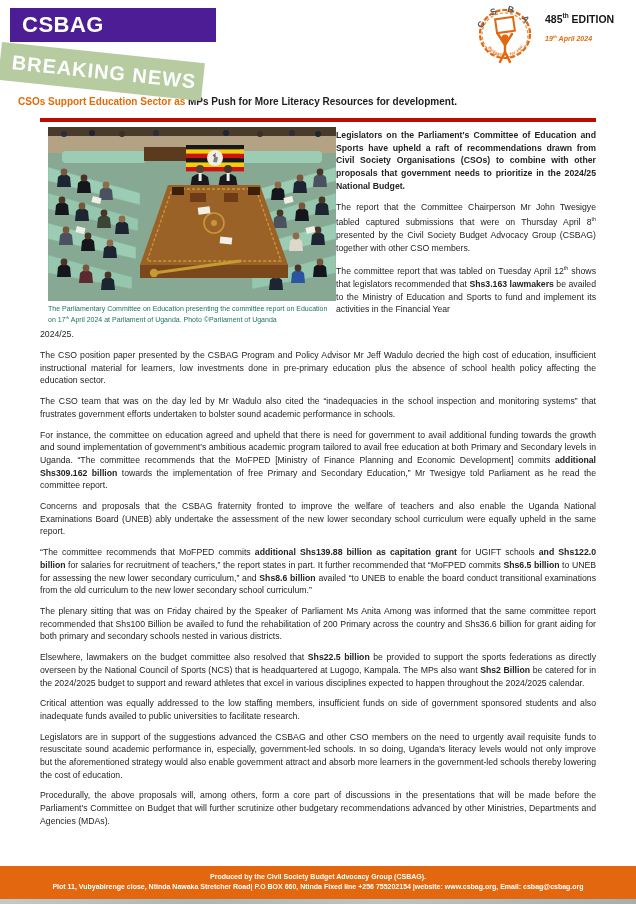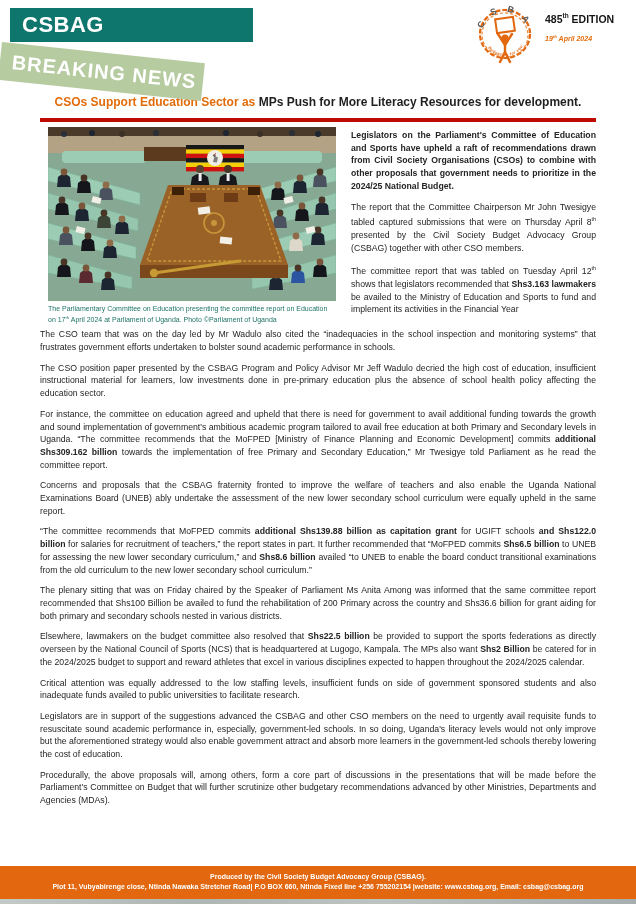--- a/index.html
+++ b/index.html
@@ -1,39 +1,39 @@
 <!DOCTYPE html>
 <html><head>
 <meta charset="utf-8">
 <style>
   html,body{margin:0;padding:0;background:#fff;}
   .page{position:relative;width:636px;height:904px;background:#fff;overflow:hidden;
         font-family:"Liberation Sans",sans-serif;color:#222;}
   
   .masthead{position:relative;height:90px;}
-  .brand-box{position:absolute;left:10px;top:8px;width:243px;height:34px;background:#0f766e;
+  .brand-box{position:absolute;left:10px;top:8px;width:206px;height:34px;background:#4c1d95;
              color:#fff;font-weight:bold;font-size:22px;line-height:34px;padding-left:12px;
              box-sizing:border-box;letter-spacing:.5px;z-index:2;}
   .breaking-box{position:absolute;left:2px;top:42px;width:204px;height:38px;background:#B6CBA0;
              color:#fff;font-weight:bold;font-size:20px;line-height:38px;padding-left:12px;
              box-sizing:border-box;letter-spacing:1px;transform:rotate(6deg);
              transform-origin:left top;z-index:1;}
   .logo{position:absolute;left:474px;top:4px;width:62px;height:66px;}
   .edition{position:absolute;left:545px;top:12px;font-size:10.5px;font-weight:bold;color:#151515;}
   .edition sup{font-size:62%;}
   .issue-date{position:absolute;left:545px;top:34px;font-size:7px;font-weight:bold;
              font-style:italic;color:#E36C0A;}
   .issue-date sup{font-size:62%;}
   
-  .headline{margin:4px 18px 0;text-align:center;font-size:12px;font-weight:bold;line-height:16px;}
+  .headline{margin:4px 18px 0;text-align:left;font-size:10px;font-weight:bold;line-height:16px;}
   .hl-orange{color:#E36C0A;}
   .hl-dark{color:#1f1f1f;}
   .rule{height:4px;background:#BE0B00;margin:8px 40px 0;}
   
-  .two-col{display:flex;gap:15px;margin:5px 40px 0 48px;align-items:flex-start;}
+  .two-col{display:flex;margin:5px 40px 0 48px;align-items:flex-start;}
   .photo-fig{margin:0;width:288px;flex:0 0 288px;}
   .photo-fig svg{display:block;}
   .photo-caption{font-size:7px;line-height:9px;color:#1E7466;margin-top:3px;text-align:left;}
   .photo-caption sup{font-size:62%;}
   .right-col{flex:1;min-width:0;padding-top:2px;}
   .lead{font-size:10.2px;font-weight:bold;text-align:center;line-height:13.4px;color:#161616;
         margin:0 0 7px;}
   .cols p, .body-text p{font-size:8.7px;line-height:12.7px;text-align:justify;color:#242424;
         margin:0 0 8px;}
   .cols p sup,.body-text p sup{font-size:62%;}
@@ -295,28 +295,29 @@
     <div class="right-col cols">
       <p class="lead">Legislators on the Parliament's Committee of Education and Sports have upheld a raft of recommendations drawn from Civil Society Organisations (CSOs) to combine with other proposals that government needs to prioritize in the 2024/25 National Budget.</p>
       <div>
           <p><span>The report that the Committee Chairperson Mr John Twesigye tabled captured submissions that were on Thursday April 8</span><sup>th</sup><span> presented by the Civil Society Budget Advocacy Group (CSBAG) together with other CSO members.</span></p>
           <p><span>The committee report that was tabled on Tuesday April 12</span><sup>th</sup><span> shows that legislators recommended that </span><span class="b">Shs3.163 lawmakers</span><span> be availed to the Ministry of Education and Sports to fund and implement its activities in the Financial Year</span></p>
         </div>
     </div>
   </section>
 
   <section class="body-text">
+      <p><span>2024/25.</span></p>
+      <p><span>The CSO position paper presented by the CSBAG Program and Policy Advisor Mr Jeff Wadulo decried the high cost of education, insufficient instructional material for learners, low investments done in pre-primary education plus the absence of school health policy affecting the education sector.</span></p>
       <p><span>The CSO team that was on the day led by Mr Wadulo also cited the “inadequacies in the school inspection and monitoring systems” that frustrates government efforts undertaken to bolster sound academic performance in schools.</span></p>
-      <p><span>The CSO position paper presented by the CSBAG Program and Policy Advisor Mr Jeff Wadulo decried the high cost of education, insufficient instructional material for learners, low investments done in pre-primary education plus the absence of school health policy affecting the education sector.</span></p>
       <p><span>For instance, the committee on education agreed and upheld that there is need for government to avail additional funding towards the growth and sound implementation of government's ambitious academic program tailored to avail free education at both Primary and Secondary levels in Uganda. “The committee recommends that the MoFPED [Ministry of Finance Planning and Economic Development] commits </span><span class="b">additional Shs309.162 billion</span><span> towards the implementation of free Primary and Secondary Education,” Mr Twesigye told Parliament as he read the committee report.</span></p>
       <p><span>Concerns and proposals that the CSBAG fraternity fronted to improve the welfare of teachers and also enable the Uganda National Examinations Board (UNEB) ably undertake the assessment of the new lower secondary school curriculum were equally upheld in the same report.</span></p>
       <p><span>“The committee recommends that MoFPED commits </span><span class="b">additional Shs139.88 billion as capitation grant</span><span> for UGIFT schools </span><span class="b">and Shs122.0 billion</span><span> for salaries for recruitment of teachers,” the report states in part. It further recommended that “MoFPED commits </span><span class="b">Shs6.5 billion</span><span> to UNEB for assessing the new lower secondary curriculum,” and </span><span class="b">Shs8.6 billion</span><span> availed “to UNEB to enable the board conduct transitional examinations from the old curriculum to the new lower secondary school curriculum.”</span></p>
       <p><span>The plenary sitting that was on Friday chaired by the Speaker of Parliament Ms Anita Among was informed that the same committee report recommended that Shs100 Billion be availed to fund the rehabilitation of 200 Primary across the country and Shs36.6 billion for grant aiding for both primary and secondary schools nested in various districts.</span></p>
       <p><span>Elsewhere, lawmakers on the budget committee also resolved that </span><span class="b">Shs22.5 billion</span><span> be provided to support the sports federations as directly overseen by the National Council of Sports (NCS) that is headquartered at Lugogo, Kampala. The MPs also want </span><span class="b">Shs2 Billion</span><span> be catered for in the 2024/2025 budget to support and reward athletes that excel in various disciplines expected to happen throughout the 2024/2025 calendar.</span></p>
-      <p><span>Critical attention was equally addressed to the low staffing levels, insufficient funds on side of government sponsored students and also inadequate funds availed to public universities to facilitate research.</span></p>
+      <p><span>Critical attention was equally addressed to the low staffing members, insufficient funds on side of government sponsored students and also inadequate funds availed to public universities to facilitate research.</span></p>
       <p><span>Legislators are in support of the suggestions advanced the CSBAG and other CSO members on the need to urgently avail requisite funds to resuscitate sound academic performance in, especially, government-led schools. In so doing, Uganda's literacy levels would not only improve but the aforementioned strategy would also enable government attract and absorb more learners in the government-led schools thereby lowering the cost of education.</span></p>
       <p><span>Procedurally, the above proposals will, among others, form a core part of discussions in the presentations that will be made before the Parliament's Committee on Budget that will further scrutinize other budgetary recommendations advanced by other Ministries, Departments and Agencies (MDAs).</span></p>
     </section>
 
   <div class="footer">
     <div>Produced by the Civil Society Budget Advocacy Group (CSBAG).</div>
     <div>Plot 11, Vubyabirenge close, Ntinda Nawaka Stretcher Road| P.O BOX 660, Ntinda Fixed line +256 755202154 |website: www.csbag.org, Email: csbag@csbag.org</div>
   </div>
   <div class="bottom-strip"></div>
 

